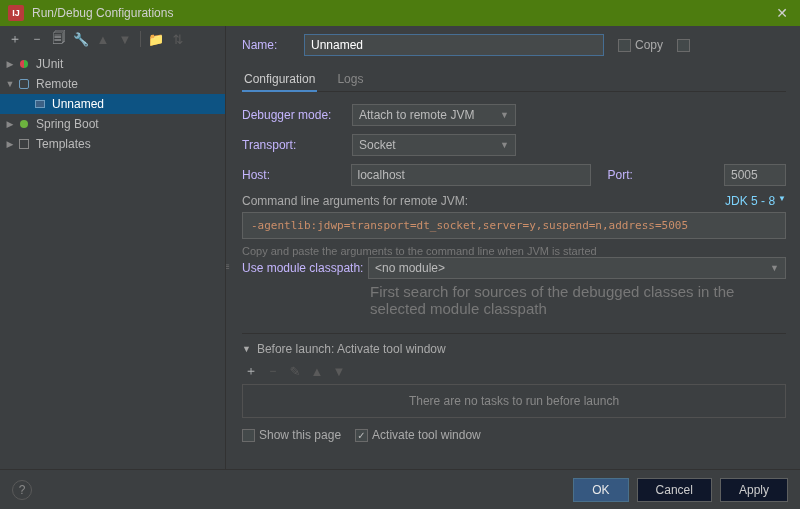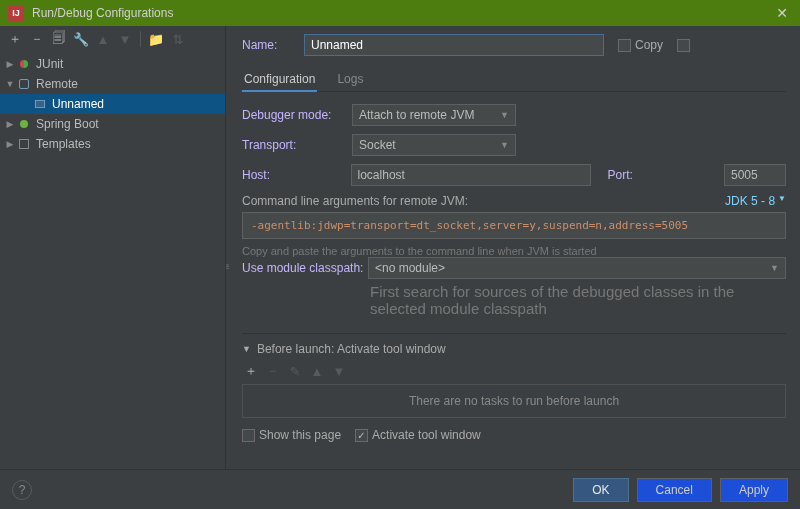--- a/index.html
+++ b/index.html
@@ -55,21 +55,21 @@
 .mod-hint{ color:#777; font-size:15px; padding:4px 2px 0 2px;}
 .sep{ height:1px; background:#323232; margin:4px 0 8px 0;}
 .before-head{ display:flex; align-items:center; gap:6px; color:#aaa; cursor:pointer; margin-bottom:6px;}
 .before-head .tri{ font-size:9px;}
 .mini-tb{ display:flex; gap:4px; margin-bottom:4px;}
 .tasks-box{ border:1px solid #515151; background:#3c3f41; height:34px; display:flex; align-items:center; justify-content:center; color:#888; margin-bottom:10px;}
 .handle{ position:relative; left:-18px; top:4px; color:#6a6a6a; font-size:10px; width:0;}
 .footer{ height:40px; border-top:1px solid #323232; display:flex; align-items:center; padding:0 12px; gap:8px;}
 .footer .help{ width:20px;height:20px;border:1px solid #5a5a5a;border-radius:50%;display:flex;align-items:center;justify-content:center;color:#888;cursor:pointer;}
 .footer .spacer{flex:1;}
-.btn{ height:24px; padding:0 18px; background:#1d4ed8; border:1px solid #5e6060; color:#ccc; cursor:pointer; display:flex; align-items:center;}
+.btn{ height:24px; padding:0 18px; background:#0f172a; border:1px solid #5e6060; color:#ccc; cursor:pointer; display:flex; align-items:center;}
 .btn.primary{ background:#365880; border-color:#4a708b; color:#e8e8e8;}
 </style>
 </head>
 <body>
 
 <div class="titlebar">
   <div class="icon">IJ</div>
   <div class="title">Run/Debug Configurations</div>
   <div class="close">✕</div>
 </div>

